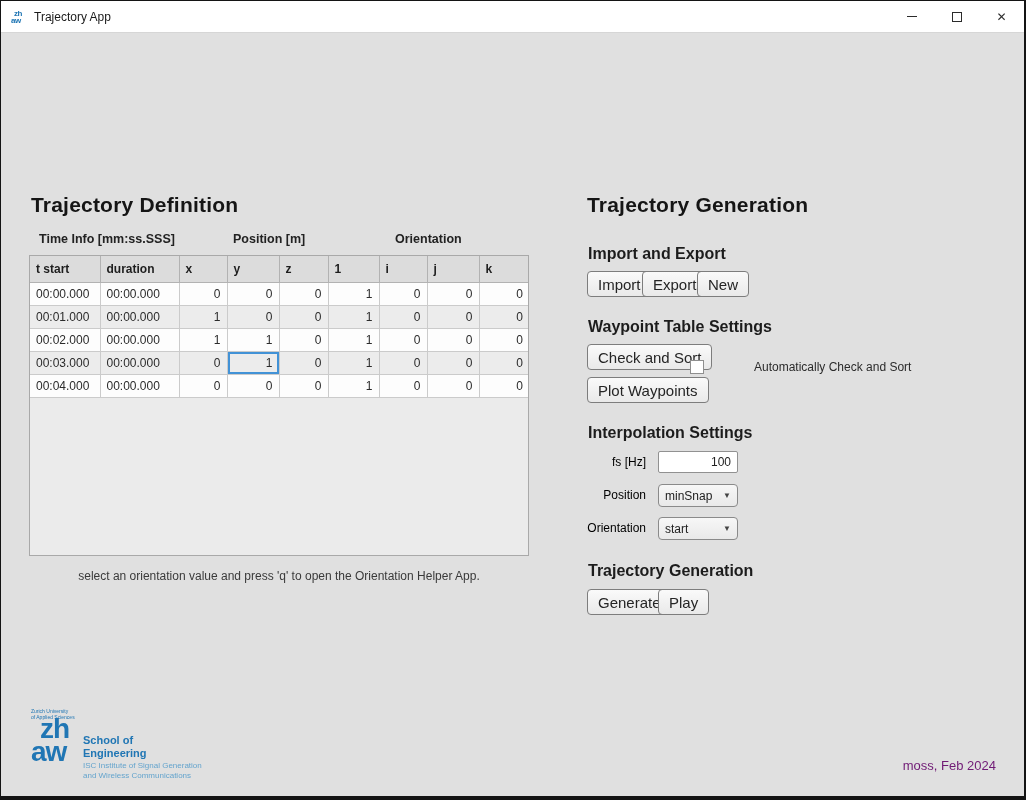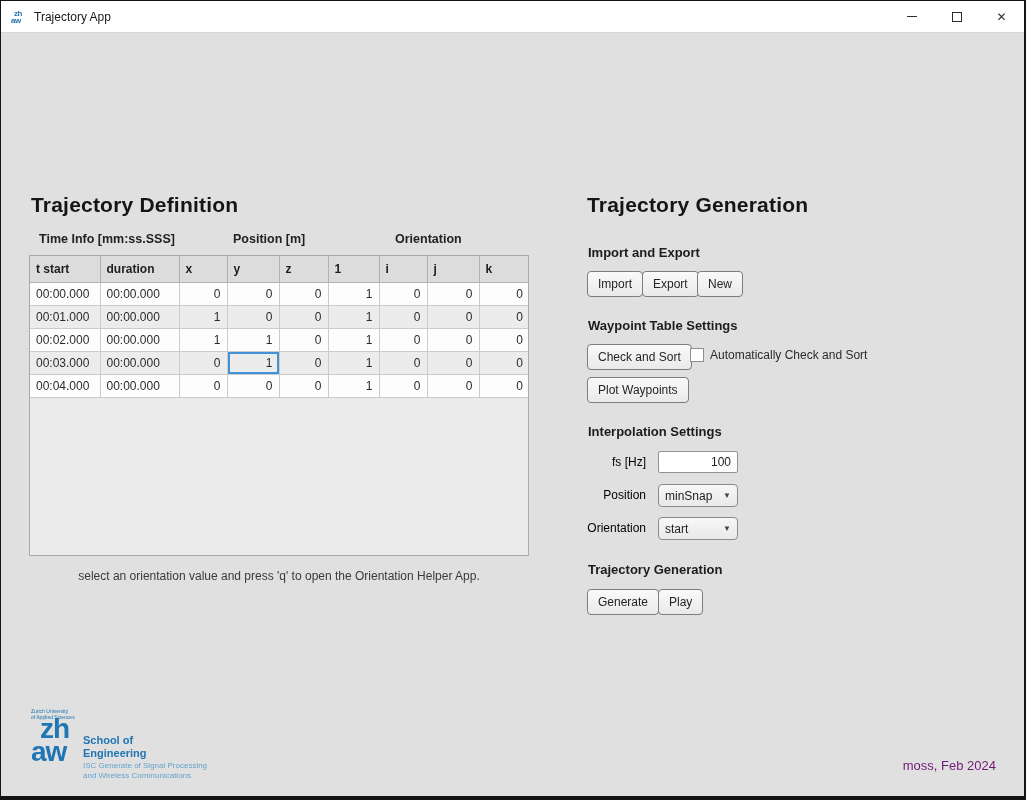--- a/index.html
+++ b/index.html
@@ -44,21 +44,21 @@
   
   .main { position: absolute; top: 32px; left: 0; right: 0; bottom: 0; }
 
   .h1 {
     position: absolute;
     font-size: 21px; font-weight: bold; color: #151515;
     letter-spacing: 0.2px;
   }
   .section-label {
     position: absolute;
-    font-size: 13px; font-weight: bold; color: #1c1c1c;
+    font-size: 16px; font-weight: bold; color: #1c1c1c;
   }
 
   
   .group-label {
     position: absolute;
     font-size: 12.5px; font-weight: bold; color: #222;
   }
 
   .table-wrap {
     position: absolute; left: 28px; top: 222px;
@@ -95,21 +95,21 @@
     position: absolute; left: 28px; top: 536px; width: 500px;
     text-align: center; font-size: 12px; color: #3a3a3a;
   }
 
   
   .btn {
     position: absolute; height: 23px;
     background: linear-gradient(180deg, #fafafa, #e9e9e9);
     border: 1px solid #7d7d7d; border-radius: 4px;
     font-family: "Liberation Sans", sans-serif;
-    font-size: 12px; color: #252525;
+    font-size: 15px; color: #252525;
     padding: 12px 10px; cursor: pointer;
     display: inline-flex; align-items: center; justify-content: center;
   }
   .checkbox-row { position: absolute; display: flex; align-items: center; }
   .checkbox {
     width: 14px; height: 14px;
     background: #fff; border: 1px solid #8f8f8f;
     display: inline-block; cursor: pointer;
   }
   .checkbox-label { margin-left: 6px; font-size: 12px; color: #2b2b2b; }
@@ -282,21 +282,21 @@
 
     <div class="h1" style="left:586px; top:160px;">Trajectory Generation</div>
 
     <div class="section-label" style="left:587px; top:212px;">Import and Export</div>
     <button class="btn" style="left:586px; top:238px;">Import</button>
     <button class="btn" style="left:641px; top:238px;">Export</button>
     <button class="btn" style="left:696px; top:238px;text-align:right;">New</button>
 
     <div class="section-label" style="left:587px; top:285px;">Waypoint Table Settings</div>
     <button class="btn" style="left:586px; top:311px;">Check and Sort</button>
-    <span class="checkbox-row" style="left:689px; top:315px;">
+    <span class="checkbox-row" style="left:689px; top:327px;gap:44px;">
       <span class="checkbox"></span>
       <span class="checkbox-label">Automatically Check and Sort</span>
     </span>
     <button class="btn" style="left:586px; top:344px;">Plot Waypoints</button>
 
     <div class="section-label" style="left:587px; top:391px;">Interpolation Settings</div>
     <span class="field-label" style="left:565px; top:422px;">fs [Hz]</span>
     <input class="edit-field" style="left: 657px; top: 418px;" value="100">
     <span class="field-label" style="left:565px; top:455px;">Position</span>
     <span class="dropdown" style="left:657px; top:451px;">
@@ -319,19 +319,19 @@
     </div>
     <div class="logo-mark">
       <div class="l1">zh</div>
       <div class="l2">aw</div>
     </div>
     <div class="logo-school">
       <div>School of</div>
       <div>Engineering</div>
     </div>
     <div class="logo-institute">
-      <div>ISC Generate of Signal Processing</div>
+      <div>ISC Institute of Signal Generation</div>
       <div>and Wireless Communications</div>
     </div>
     <div class="credit">moss, Feb 2024</div>
 
   </div>
 </div>
 
 </body></html>

